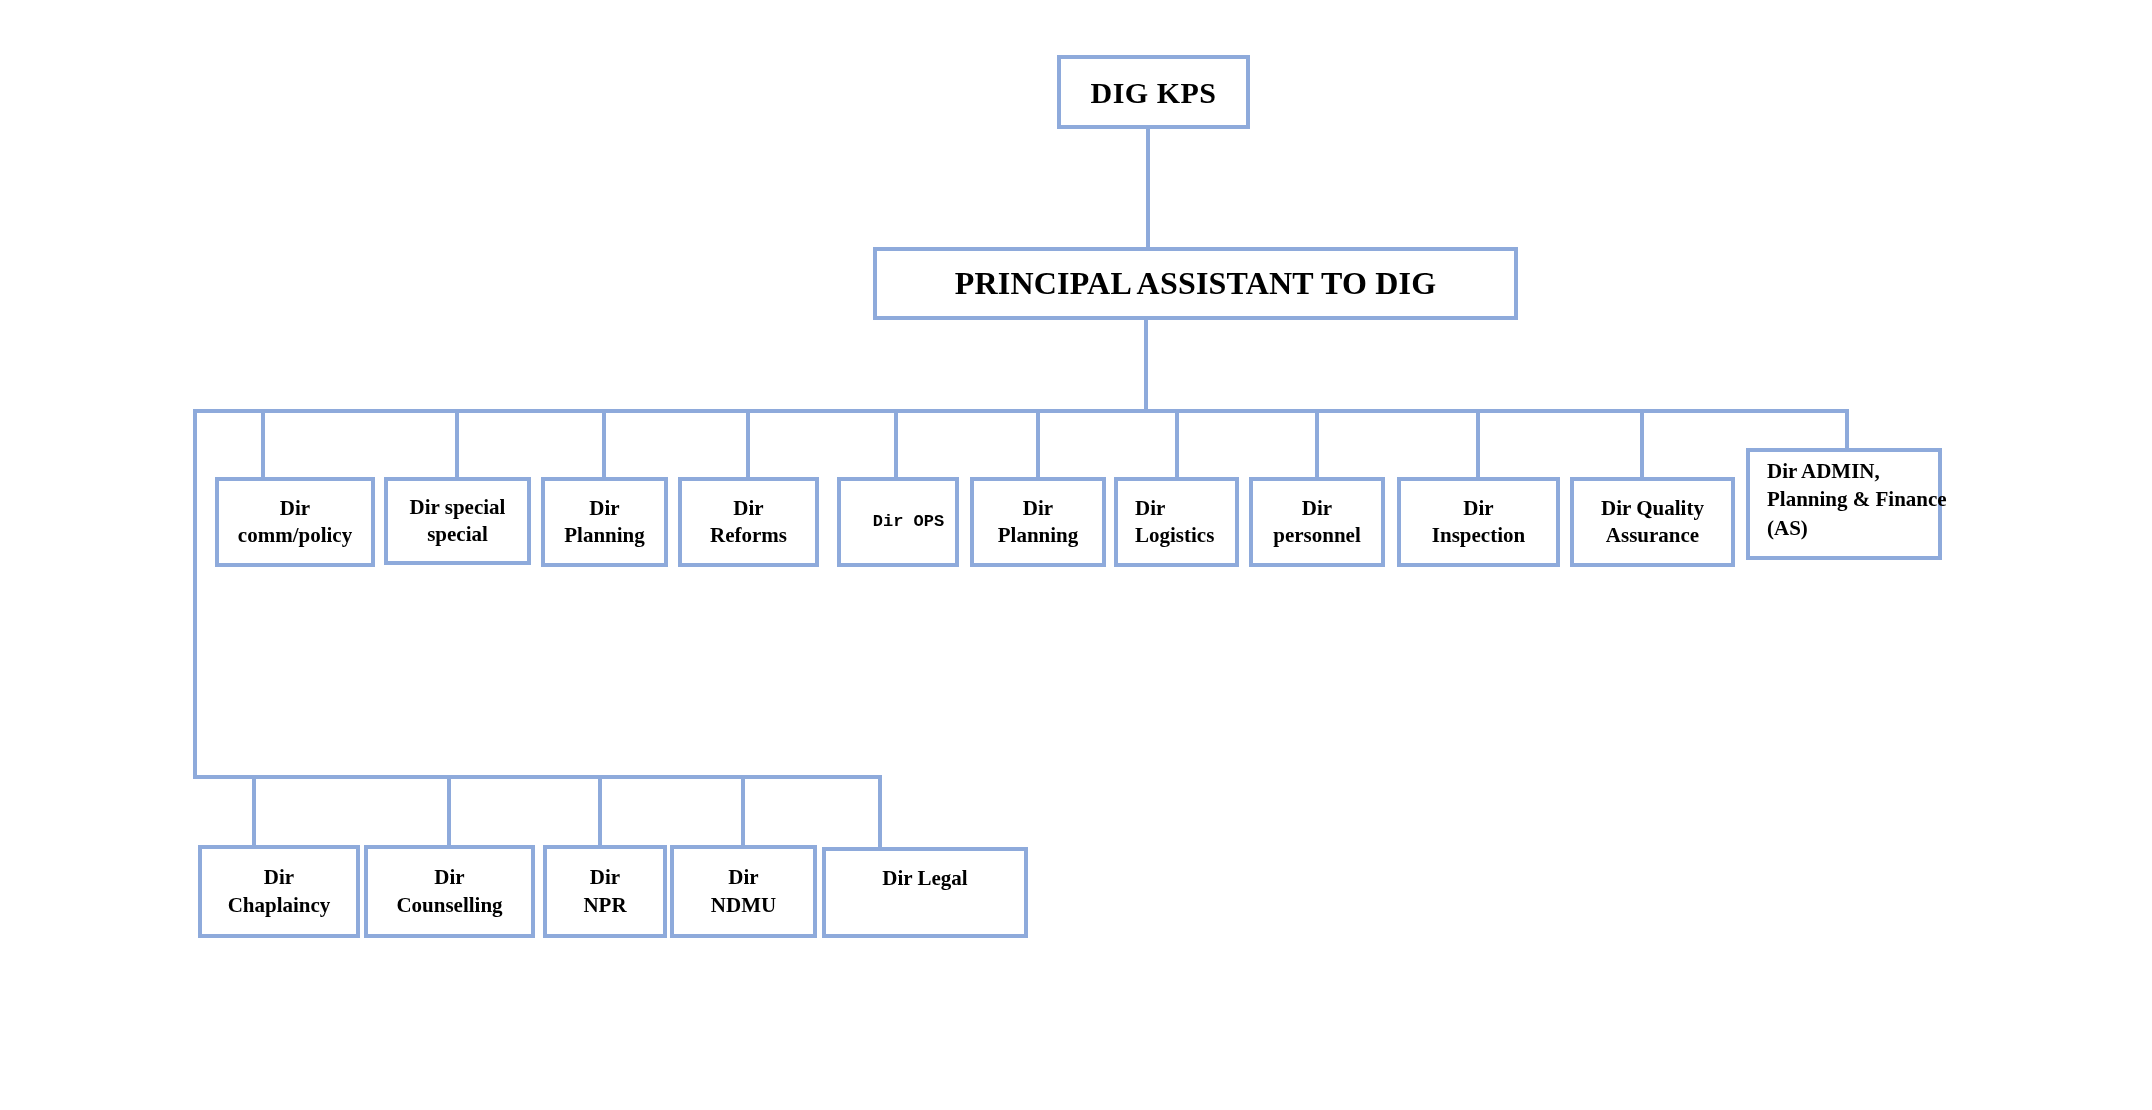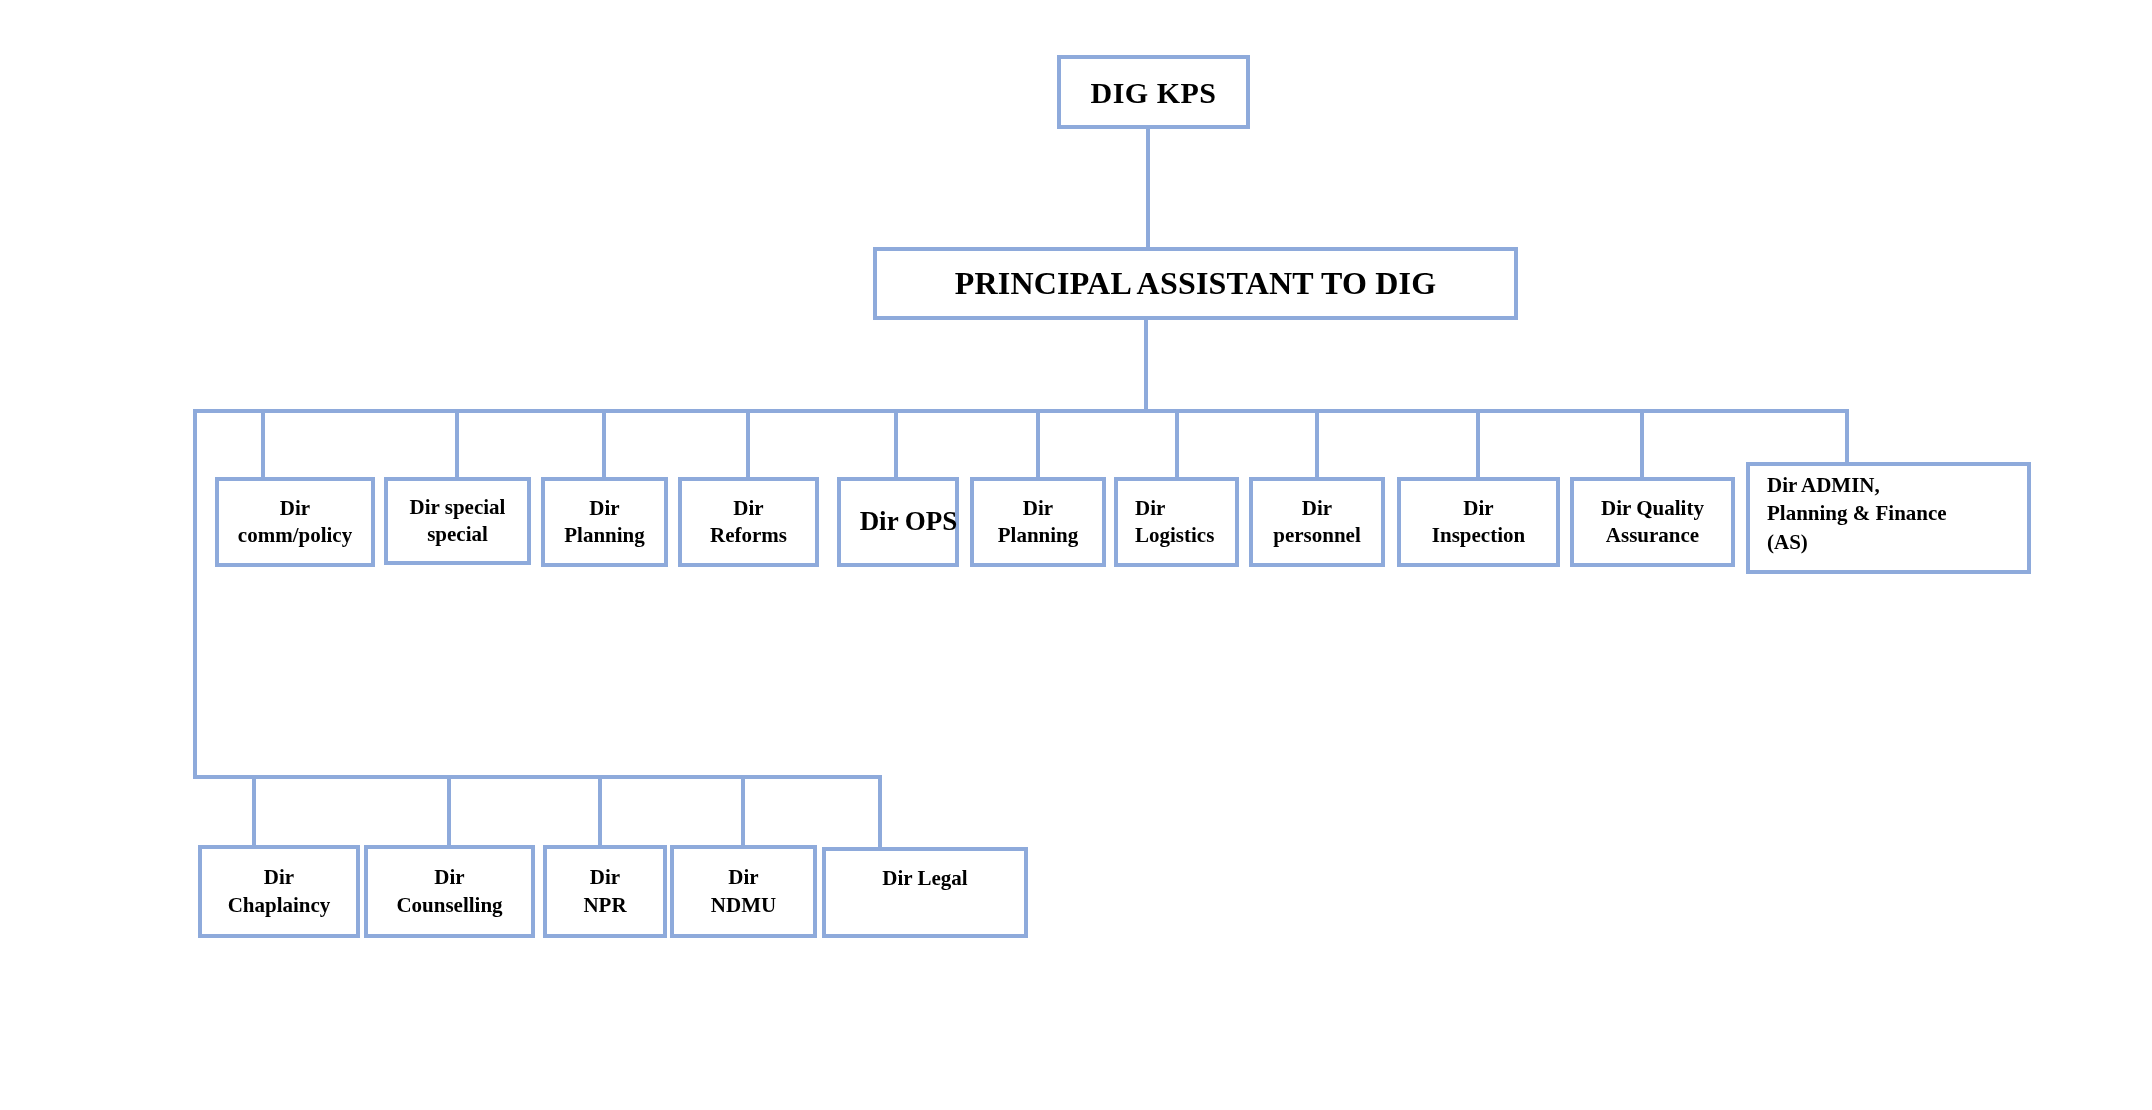--- a/index.html
+++ b/index.html
@@ -33,21 +33,21 @@
     display:flex;
     flex-direction:column;
     justify-content:center;
     align-items:center;
     text-align:center;
   }
   .node .ln{display:block;white-space:nowrap;}
   .node.root-box{font-size:30px;letter-spacing:0.5px;align-items:center;}
   .node.assistant-box{font-size:32px;letter-spacing:0.2px;}
   .node.left-align{align-items:flex-start;text-align:left;padding-left:17px;}
-  .node.sans{font-family:Liberation Serif, serif;font-size:27px;padding-left:21px;}
+  .node.sans{font-family:Liberation Mono, monospace;font-size:17px;padding-left:21px;}
   .node.top-align{justify-content:flex-start;}
   .node.admin-box{padding-top:5px;line-height:1.35;}
   .node.legal-box{padding-top:14px;}
 </style>
 </head>
 <body>
 
 <div class="canvas">
 
   <div class="conn v" style="left:1146px;top:127px;height:122px;"></div>
@@ -114,21 +114,21 @@
     <span class="ln">personnel</span>
   </div>
   <div class="node" style="left:1397px;top:477px;width:163px;height:90px;">
     <span class="ln">Dir</span>
     <span class="ln">Inspection</span>
   </div>
   <div class="node" style="left:1570px;top:477px;width:165px;height:90px;">
     <span class="ln">Dir Quality</span>
     <span class="ln">Assurance</span>
   </div>
-  <div class="node left-align top-align admin-box" style="left:1746px;top:462px;width:285px;height:112px;">
+  <div class="node left-align top-align admin-box" style="left:1746px;top:448px;width:196px;height:112px;">
     <span class="ln">Dir ADMIN,</span>
     <span class="ln">Planning &amp; Finance</span>
     <span class="ln">(AS)</span>
   </div>
 
   <div class="node" style="left:198px;top:845px;width:162px;height:93px;">
     <span class="ln">Dir</span>
     <span class="ln">Chaplaincy</span>
   </div>
   <div class="node" style="left:364px;top:845px;width:171px;height:93px;">

